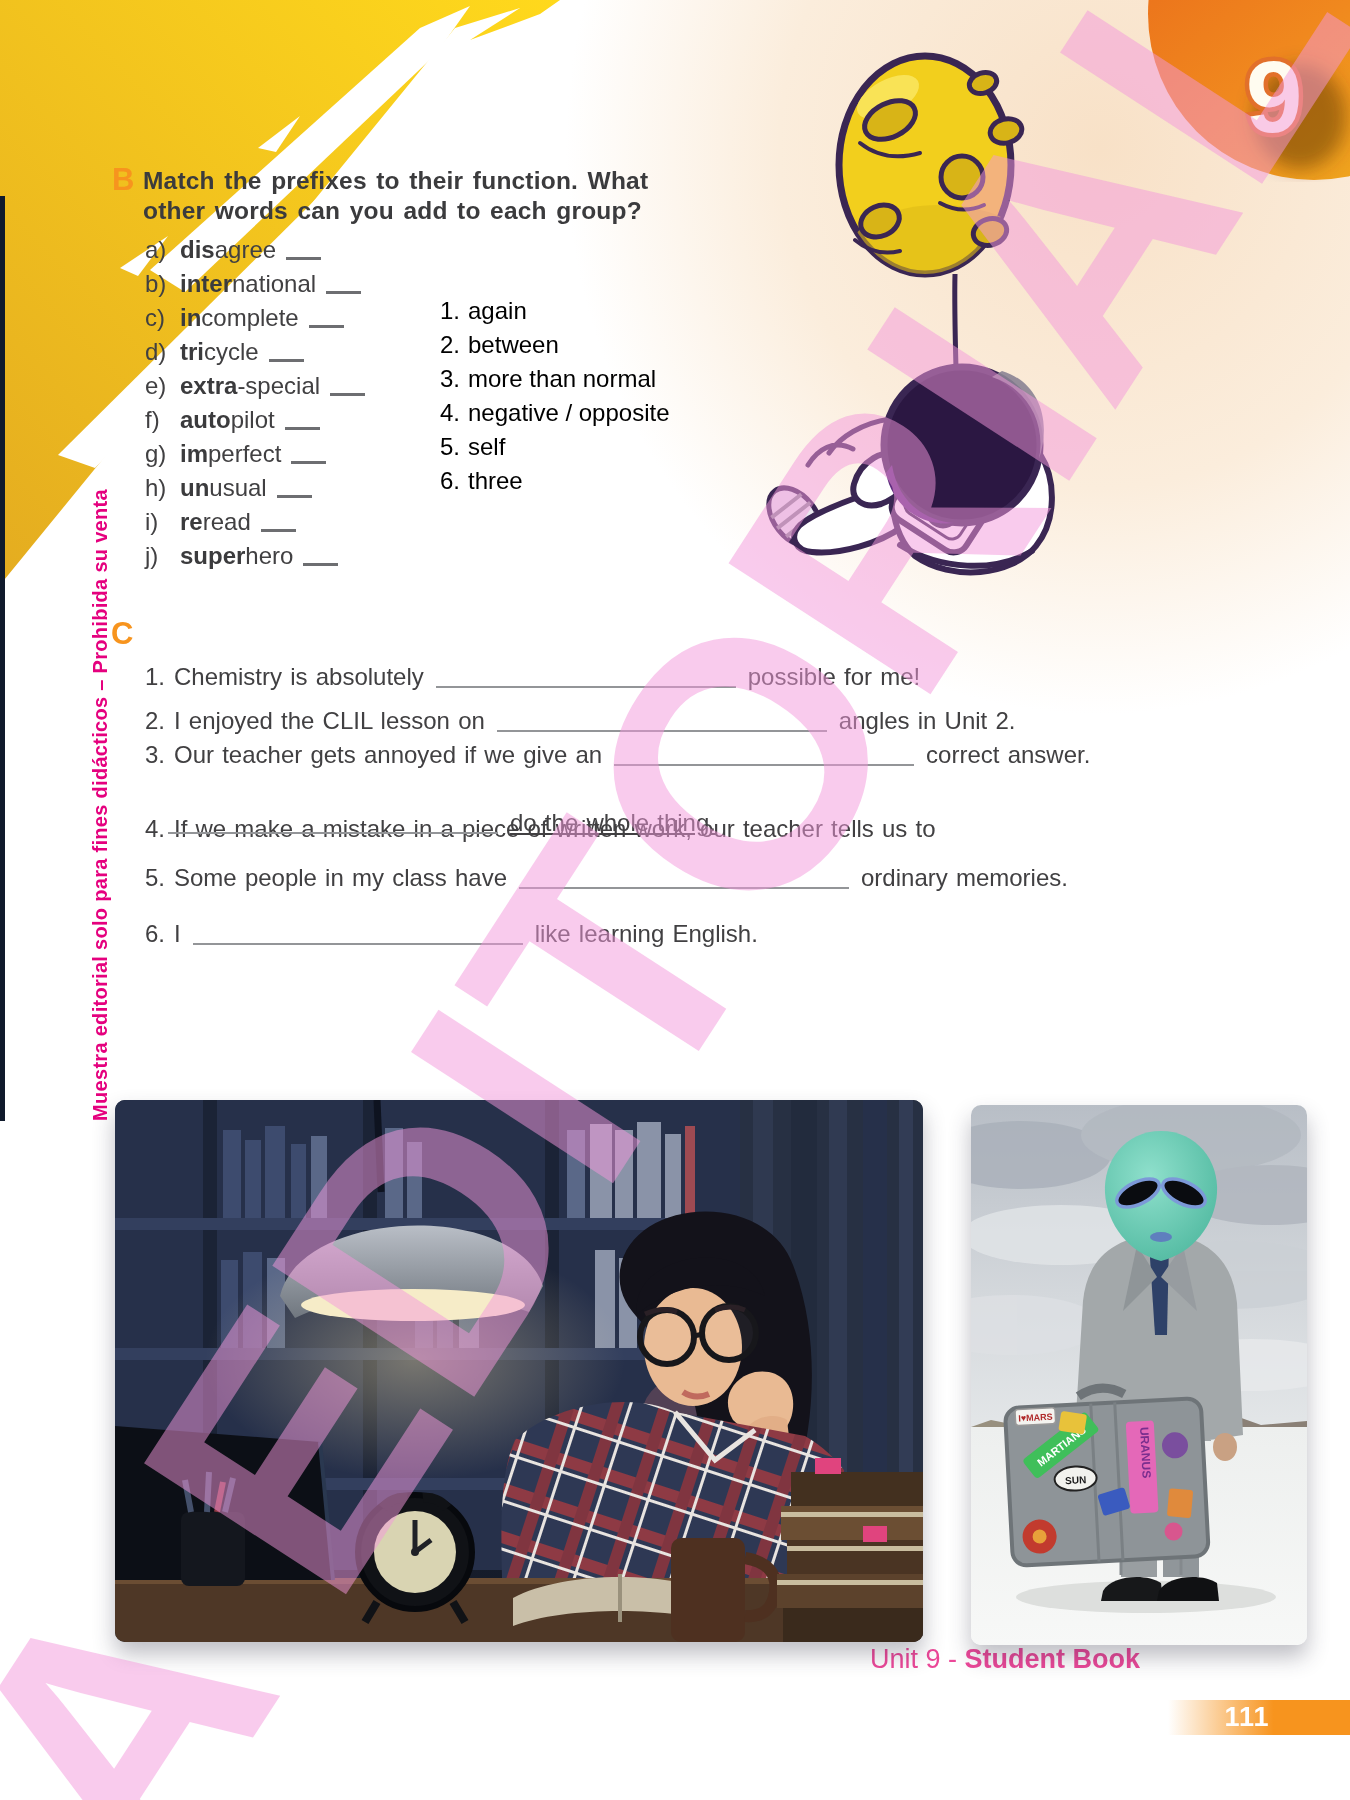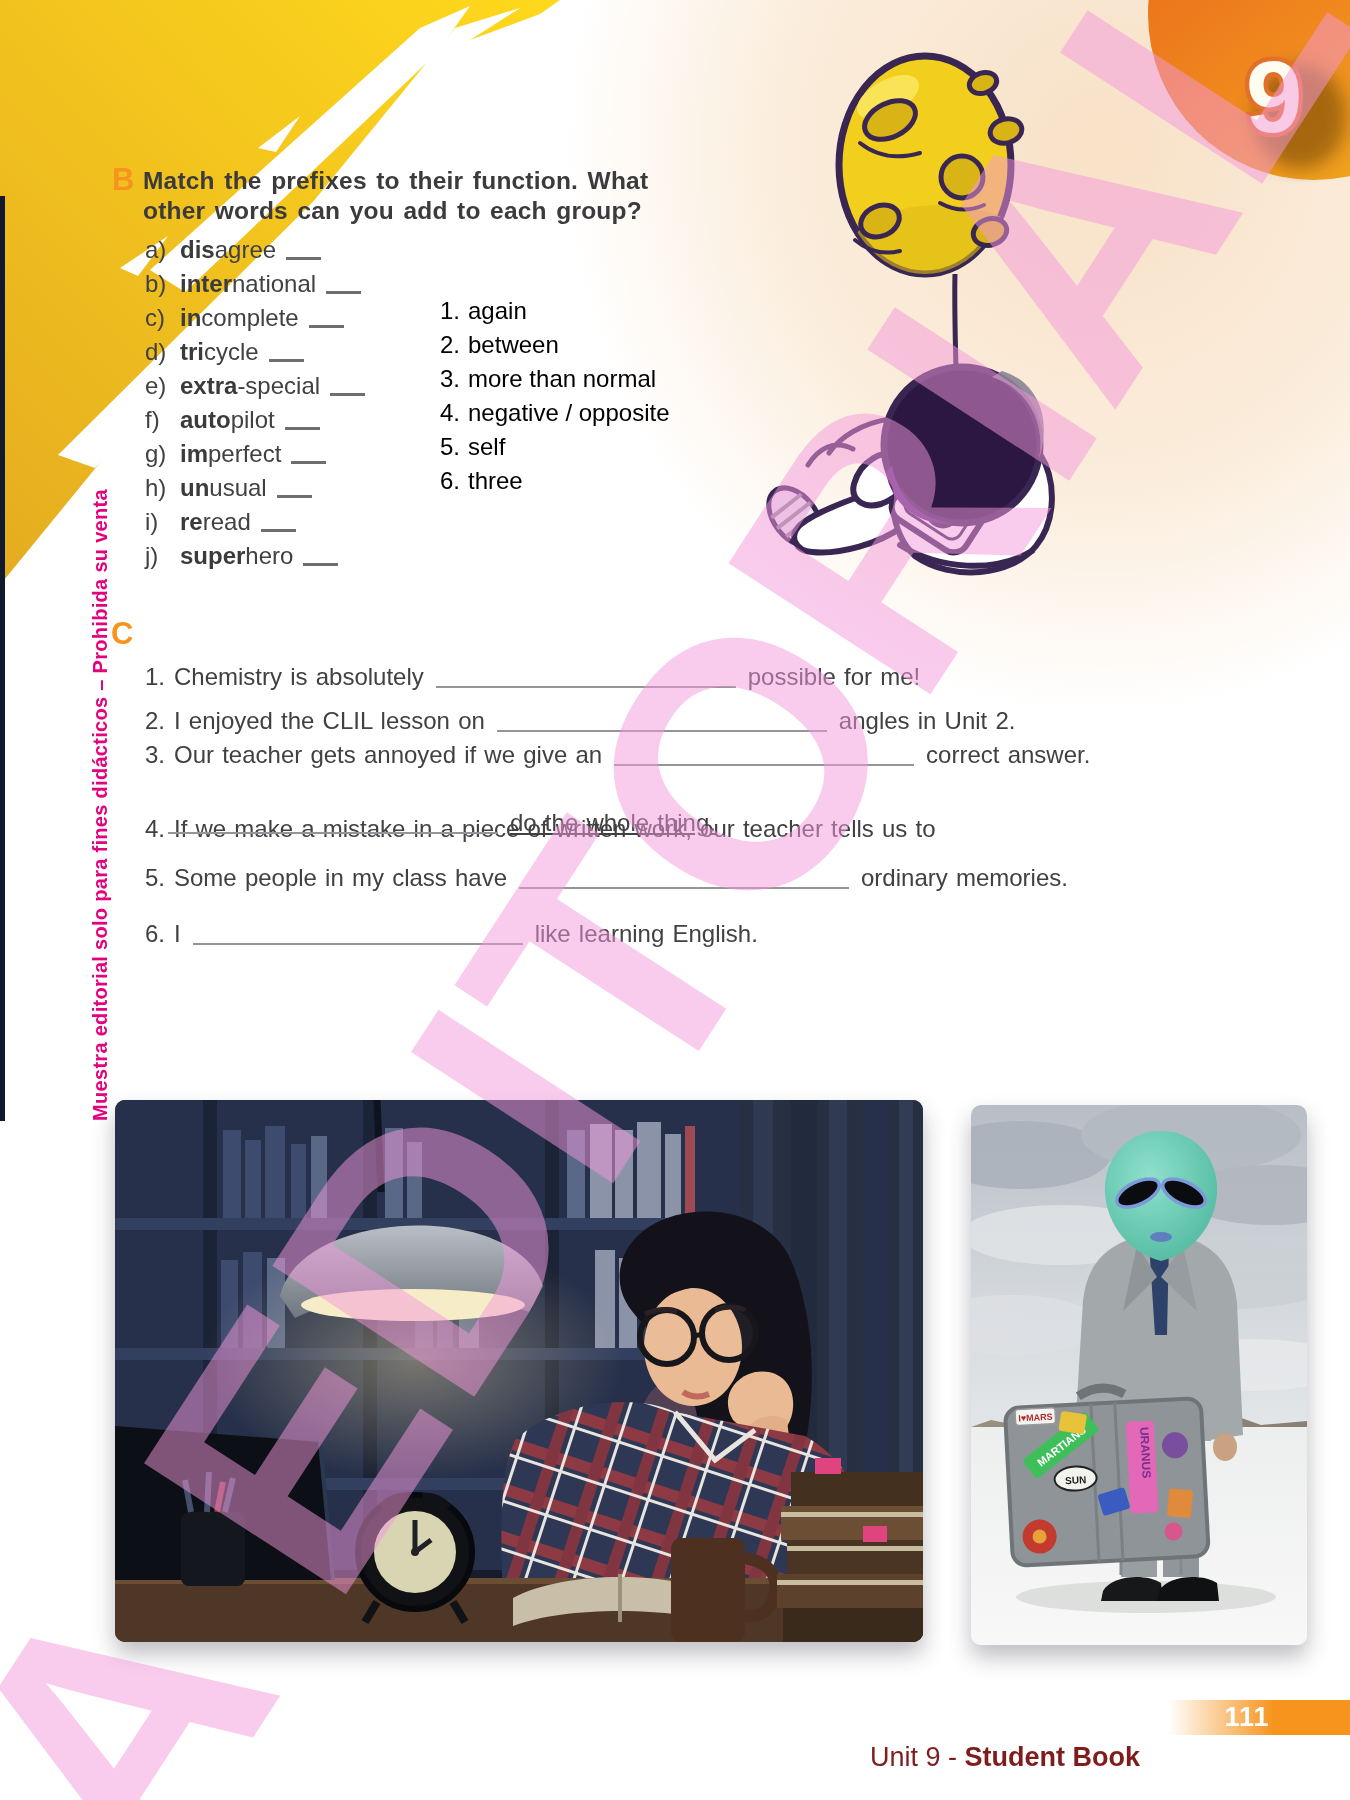--- a/index.html
+++ b/index.html
@@ -45,22 +45,22 @@
   
   .watermark{position:absolute;left:250px;top:1520px;z-index:40;white-space:nowrap;
     transform:translate(-50%,-50%) rotate(-57deg);
     font-size:350px;font-weight:700;letter-spacing:2px;color:rgba(244,152,219,.50);
     pointer-events:none;}
   .sidebar-note{position:absolute;left:100px;top:805px;z-index:45;white-space:nowrap;
     transform:translate(-50%,-50%) rotate(-90deg);
     font-size:20px;font-weight:600;color:#E5007E;letter-spacing:.3px;}
 
   
-  .footer-label{position:absolute;left:780px;top:1742px;width:360px;text-align:right;
-    font-size:27px;color:#7f1d1d;z-index:6;}
+  .footer-label{position:absolute;left:780px;top:1644px;width:360px;text-align:right;
+    font-size:27px;color:#ec4899;z-index:6;}
   .footer-label .bold{font-weight:700;}
   .page-badge{position:absolute;left:1168px;top:1700px;width:182px;height:35px;z-index:6;
     background:linear-gradient(90deg,rgba(247,148,30,0) 0%, #F7941E 58%);
     display:flex;align-items:center;justify-content:center;}
   .page-badge span{color:#fff;font-weight:700;font-size:27px;letter-spacing:1px;
     transform:translateX(-12px);}
 </style>
 </head>
 <body>
 

